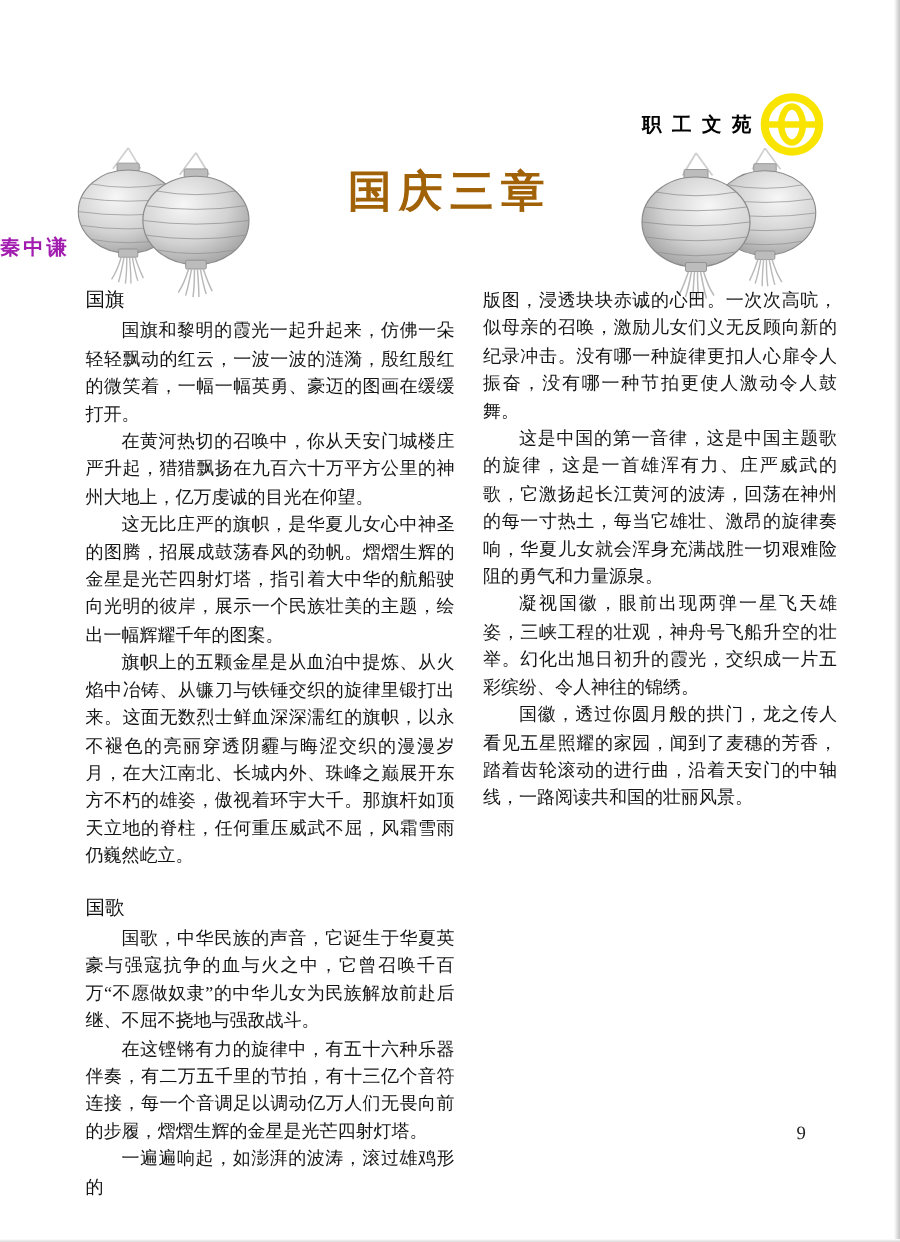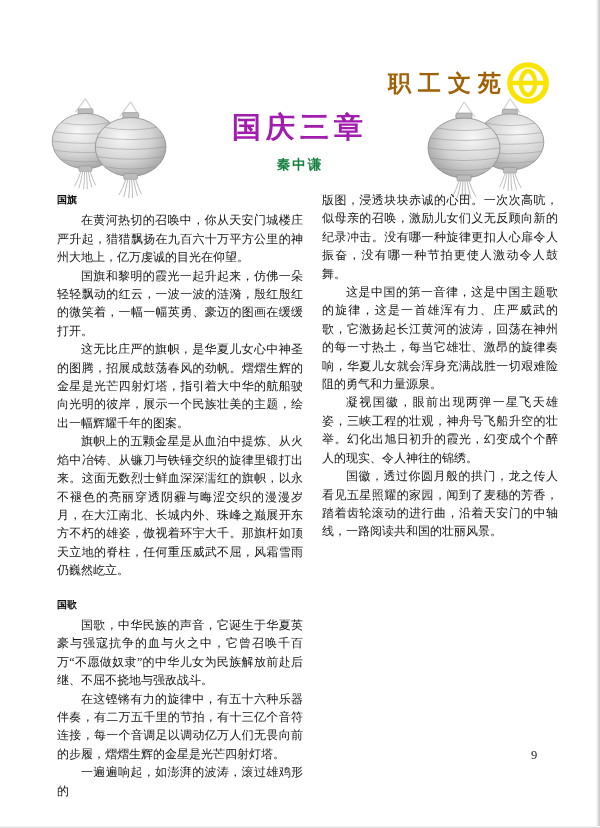--- a/index.html
+++ b/index.html
@@ -5,41 +5,41 @@
   html,body{margin:0;padding:0;background:#e9e9e9;}
   .page{position:relative;width:600px;height:828px;background:#ffffff;overflow:hidden;
         font-family:"Liberation Serif","DejaVu Serif",serif;color:#151515;}
   .edge-right{position:absolute;top:0;right:0;width:4px;height:100%;
         background:linear-gradient(90deg,#ffffff,#c2c2c2);}
   .edge-bottom{position:absolute;left:0;bottom:0;width:100%;height:2px;
         background:linear-gradient(0deg,#d8d8d8,#ffffff);}
 
   .header{position:absolute;top:60px;right:49px;display:flex;align-items:center;}
   .header-label{font-family:"Liberation Sans","DejaVu Sans",sans-serif;font-weight:bold;
-        font-size:23px;letter-spacing:7px;color:#a16207;white-space:nowrap;}
+        font-size:13px;letter-spacing:7px;color:#000000;white-space:nowrap;}
   .logo{width:46px;height:46px;margin-left:-3px;}
 
   .lantern{position:absolute;top:90px;}
   .lantern.left{left:46px;}
   .lantern.right{left:420px;transform:scaleX(-1);}
 
   .article-title{position:absolute;top:108px;left:0;width:100%;text-align:center;
         font-family:"Liberation Sans","DejaVu Sans",sans-serif;font-weight:bold;
-        font-size:29px;letter-spacing:5px;color:#a21caf;}
-  .article-author{position:absolute;top:156px;left:0;width:100%;text-align:center;
+        font-size:29px;letter-spacing:5px;color:#a16207;}
+  .article-author{position:absolute;top:156px;left:0;width:100%;text-align:left;
         font-family:"Liberation Sans","DejaVu Sans",sans-serif;font-weight:bold;
-        font-size:13.5px;letter-spacing:2px;color:#15803d;}
+        font-size:13.5px;letter-spacing:2px;color:#a21caf;}
 
   .col{position:absolute;top:191px;font-size:12px;line-height:18.4px;
         text-align:justify;text-justify:inter-ideograph;}
   .col-left{left:57px;width:246px;}
   .col-right{left:310px;width:236px;margin-left:12px;}
 
   .section-heading{font-family:"Liberation Sans","DejaVu Sans",sans-serif;
-        font-size:10px;font-weight:bold;margin:16px 0 2px 0;color:#0d0d0d;}
+        font-size:13px;font-weight:normal;margin:16px 0 2px 0;color:#0d0d0d;}
   .section-heading:first-child{margin-top:0;}
   .para{margin:0;text-indent:2em;}
   .para.no-indent{text-indent:0;}
 
   .page-number{position:absolute;top:748px;left:531px;font-size:12.5px;color:#222;}
 </style>
 </head>
 <body>
 
 <div class="page">
@@ -82,30 +82,30 @@
   <svg class="lantern right" viewBox="0 0 130 112" width="130" height="112">
     <use href="#lantern-one" transform="translate(40,52) scale(0.94)"></use>
     <use href="#lantern-one" transform="translate(86,58)"></use>
   </svg>
 
   <div class="article-title">国庆三章</div>
   <div class="article-author">秦中谦</div>
 
   <div class="col col-left">
       <h3 class="section-heading">国旗</h3>
+      <p class="para">国旗和黎明的霞光一起升起来，仿佛一朵轻轻飘动的红云，一波一波的涟漪，殷红殷红的微笑着，一幅一幅英勇、豪迈的图画在缓缓打开。</p>
       <p class="para">在黄河热切的召唤中，你从天安门城楼庄严升起，猎猎飘扬在九百六十万平方公里的神州大地上，亿万虔诚的目光在仰望。</p>
-      <p class="para">国旗和黎明的霞光一起升起来，仿佛一朵轻轻飘动的红云，一波一波的涟漪，殷红殷红的微笑着，一幅一幅英勇、豪迈的图画在缓缓打开。</p>
       <p class="para">这无比庄严的旗帜，是华夏儿女心中神圣的图腾，招展成鼓荡春风的劲帆。熠熠生辉的金星是光芒四射灯塔，指引着大中华的航船驶向光明的彼岸，展示一个民族壮美的主题，绘出一幅辉耀千年的图案。</p>
       <p class="para">旗帜上的五颗金星是从血泊中提炼、从火焰中冶铸、从镰刀与铁锤交织的旋律里锻打出来。这面无数烈士鲜血深深濡红的旗帜，以永不褪色的亮丽穿透阴霾与晦涩交织的漫漫岁月，在大江南北、长城内外、珠峰之巅展开东方不朽的雄姿，傲视着环宇大千。那旗杆如顶天立地的脊柱，任何重压威武不屈，风霜雪雨仍巍然屹立。</p>
       <h3 class="section-heading">国歌</h3>
       <p class="para">国歌，中华民族的声音，它诞生于华夏英豪与强寇抗争的血与火之中，它曾召唤千百万“不愿做奴隶”的中华儿女为民族解放前赴后继、不屈不挠地与强敌战斗。</p>
       <p class="para">在这铿锵有力的旋律中，有五十六种乐器伴奏，有二万五千里的节拍，有十三亿个音符连接，每一个音调足以调动亿万人们无畏向前的步履，熠熠生辉的金星是光芒四射灯塔。</p>
       <p class="para">一遍遍响起，如澎湃的波涛，滚过雄鸡形的</p>
     </div>
   <div class="col col-right">
       <p class="para no-indent">版图，浸透块块赤诚的心田。一次次高吭，似母亲的召唤，激励儿女们义无反顾向新的纪录冲击。没有哪一种旋律更扣人心扉令人振奋，没有哪一种节拍更使人激动令人鼓舞。</p>
       <p class="para">这是中国的第一音律，这是中国主题歌的旋律，这是一首雄浑有力、庄严威武的歌，它激扬起长江黄河的波涛，回荡在神州的每一寸热土，每当它雄壮、激昂的旋律奏响，华夏儿女就会浑身充满战胜一切艰难险阻的勇气和力量源泉。</p>
-      <p class="para">凝视国徽，眼前出现两弹一星飞天雄姿，三峡工程的壮观，神舟号飞船升空的壮举。幻化出旭日初升的霞光，幻变成个个醉人的现实、令人神往的锦绣。</p>
+      <p class="para">凝视国徽，眼前出现两弹一星飞天雄姿，三峡工程的壮观，神舟号飞船升空的壮举。幻化出旭日初升的霞光，交织成一片五彩缤纷、令人神往的锦绣。</p>
       <p class="para">国徽，透过你圆月般的拱门，龙之传人看见五星照耀的家园，闻到了麦穗的芳香，踏着齿轮滚动的进行曲，沿着天安门的中轴线，一路阅读共和国的壮丽风景。</p>
     </div>
 
   <div class="page-number">9</div>
 </div>
 
 </body></html>

